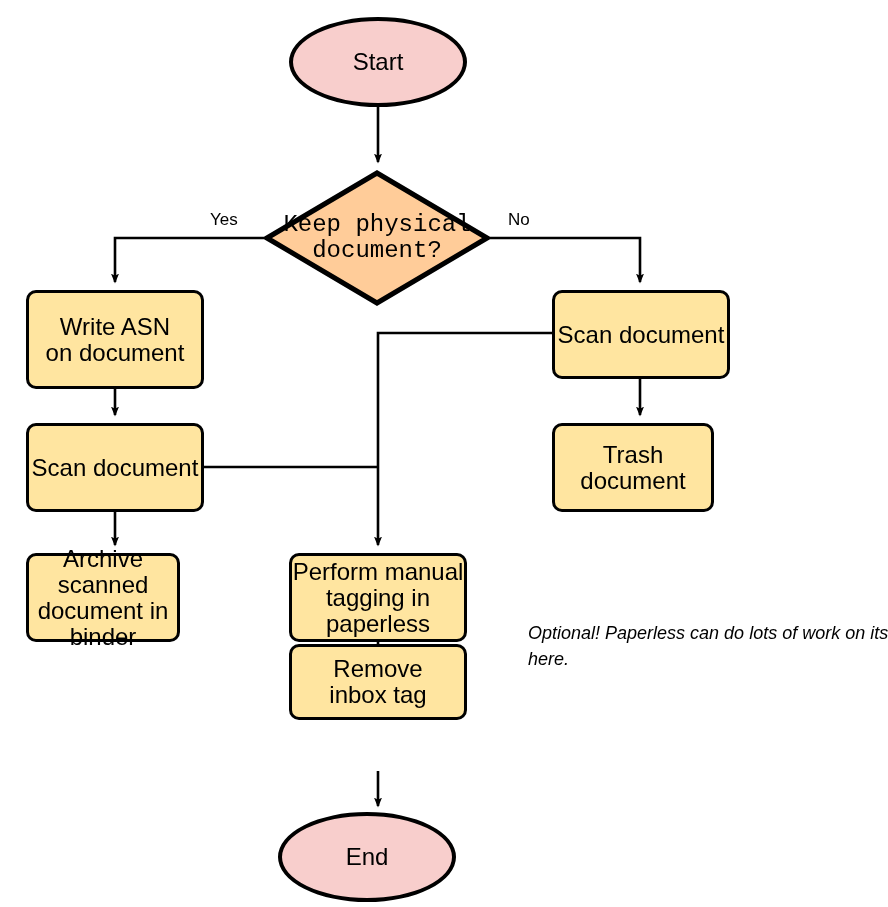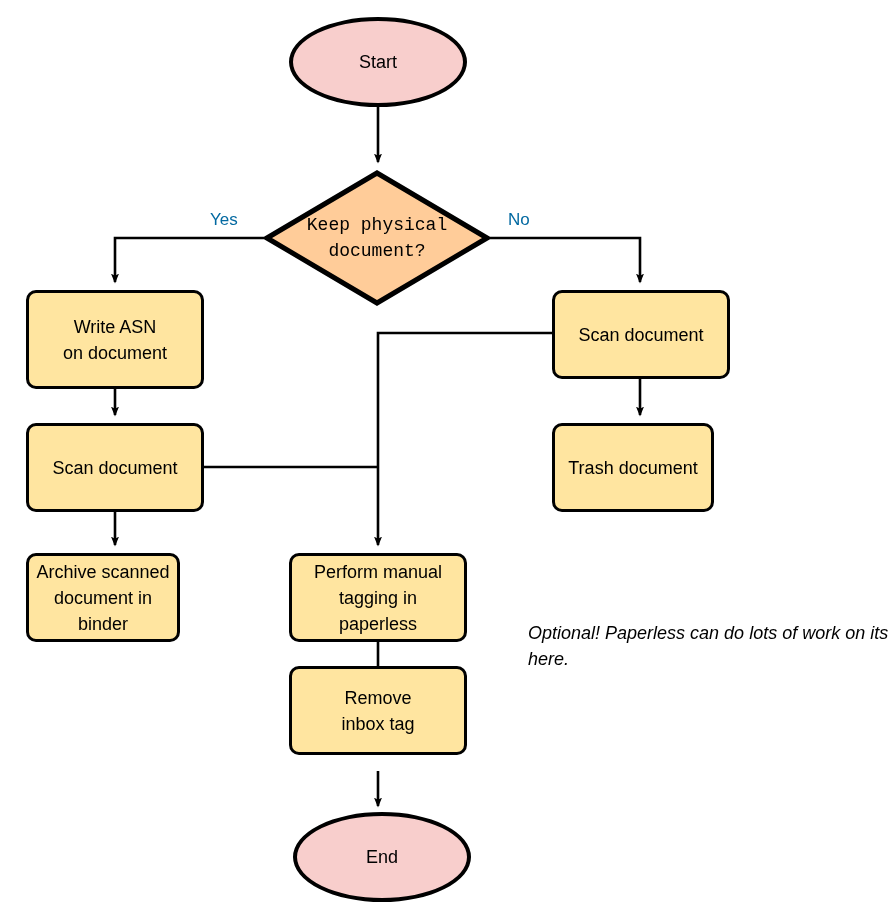--- a/index.html
+++ b/index.html
@@ -26,21 +26,21 @@
     width: 888px;
     height: 907px;
   }
   .node {
     position: absolute;
     box-sizing: border-box;
     display: flex;
     align-items: center;
     justify-content: center;
     text-align: center;
-    font-size: 18px;
+    font-size: 24px;
     line-height: 26px;
     color: #000000;
     white-space: pre-line;
     z-index: 2;
   }
   .node.process {
     border: 3px solid #000000;
     border-radius: 10px;
     background: #ffe5a0;
   }
@@ -55,21 +55,21 @@
   }
   .decision-label {
     position: relative;
     z-index: 3;
     pointer-events: none;
   }
   .edge-label {
     position: absolute;
     font-size: 17px;
     line-height: 20px;
-    color: #0369a1;
+    color: #000000;
     z-index: 3;
     white-space: nowrap;
   }
   .annotation {
     position: absolute;
     font-size: 18px;
     line-height: 26px;
     font-style: italic;
     color: #000000;
     z-index: 3;
@@ -145,26 +145,26 @@
   <div class="node process" style="left:552px; top:423px; width:162px; height:89px;">
     <span>Trash document</span>
   </div>
 
   <div class="node process" style="left:289px; top:553px; width:178px; height:89px;">
     <span>Perform manual
 tagging in
 paperless</span>
   </div>
 
-  <div class="node process" style="left:289px; top:666px; width:178px; height:89px;">
+  <div class="node process" style="left:289px; top:644px; width:178px; height:76px;">
     <span>Remove
 inbox tag</span>
   </div>
 
-  <div class="node terminator" style="left:293px; top:812px; width:178px; height:90px;">
+  <div class="node terminator" style="left:278px; top:812px; width:178px; height:90px;">
     <span>End</span>
   </div>
 
   <div class="edge-label" style="left:210px; top:210px;">Yes</div>
 
   <div class="edge-label" style="left:508px; top:210px;">No</div>
 
   <div class="annotation" style="left:484px; top:620px; width:404px;margin-left:44px;">Optional! Paperless can do lots of work on its own here.</div>
 
 </div>

